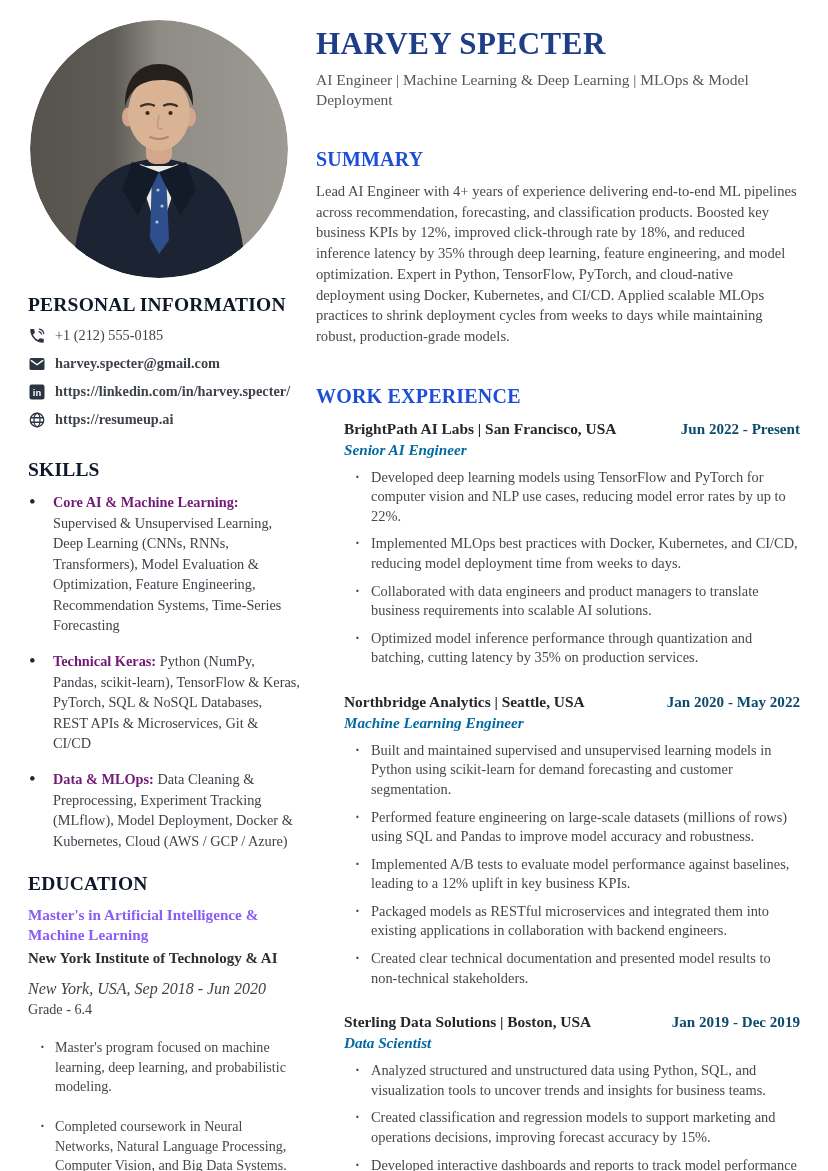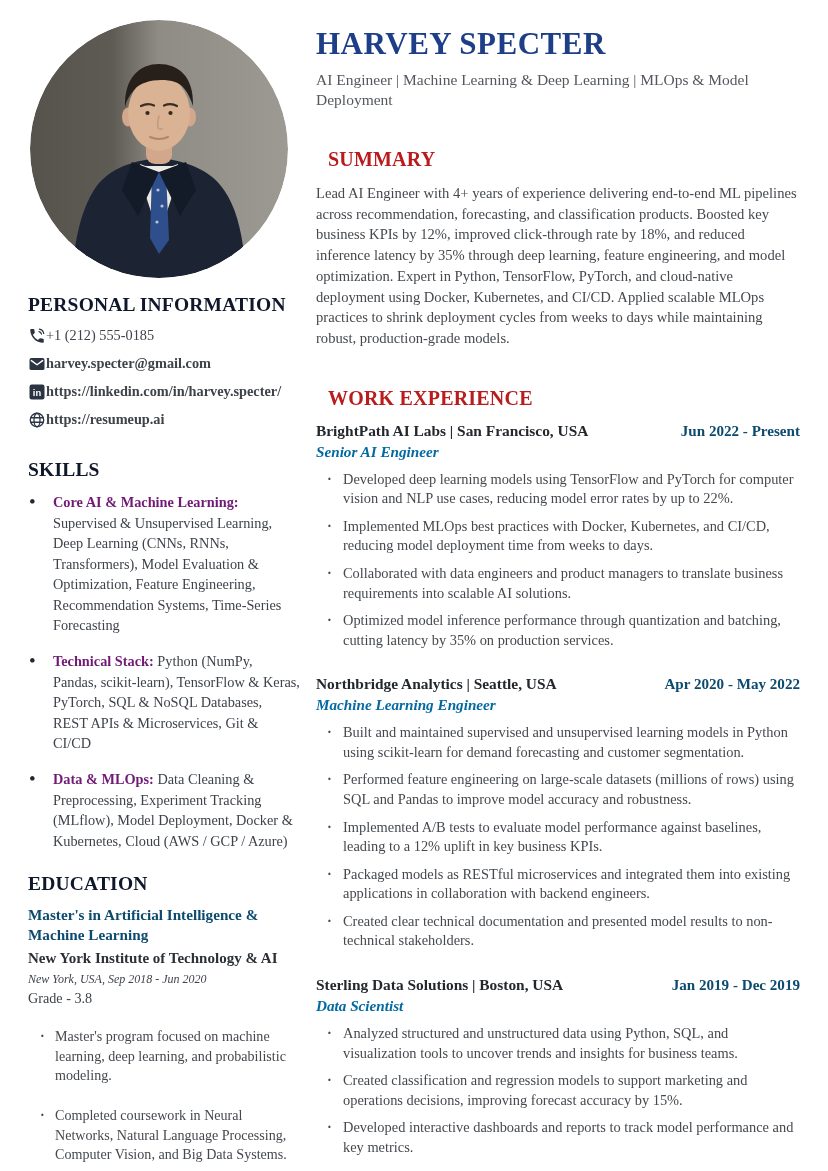--- a/index.html
+++ b/index.html
@@ -7,53 +7,53 @@
        font-family:"Liberation Serif","DejaVu Serif",serif;color:#45494e;}
   .page{display:flex;gap:16px;padding:18px 28px 0 28px;box-sizing:border-box;width:828px;}
   .col-left{width:272px;flex:none;}
   .col-right{width:484px;flex:none;}
 
   
   .photo-wrap{width:258px;height:258px;margin:2px 0 0 2px;border-radius:50%;overflow:hidden;}
   .side-heading{font-size:19.5px;font-weight:600;color:#0f172a;margin:0;letter-spacing:.2px;}
   .pi-heading{margin-top:16px;}
   ul.contact{list-style:none;margin:10px 0 0;padding:0;}
-  ul.contact li{display:flex;align-items:flex-start;margin-bottom:9px;
+  ul.contact li{display:flex;align-items:flex-start;gap:9px;margin-bottom:9px;
                 font-size:14.3px;line-height:1.32;color:#3e434a;}
   ul.contact .icon{flex:none;width:18px;height:18px;margin-top:1px;}
   .wrap-any{word-break:break-all;font-weight:bold;}
 
   .skills-heading{margin-top:30px;}
   ul.skills{list-style:none;margin:11px 0 0;padding:0;}
   ul.skills li{position:relative;padding-left:25px;font-size:14.3px;line-height:1.44;
                color:#3e434a;margin-bottom:15px;}
   ul.skills li::before{content:"•";position:absolute;left:1px;top:0;font-size:19px;
                line-height:1.1;color:#1f2834;}
   .skill-label{font-weight:700;color:#701a75;}
 
   .edu-heading{margin-top:22px;}
-  .degree{margin-top:10px;font-size:15.2px;font-weight:700;color:#0c4a6e;line-height:1.32;}
+  .degree{margin-top:10px;font-size:15.2px;font-weight:700;color:#8b5cf6;line-height:1.32;}
   .school{margin-top:4px;font-size:15px;font-weight:700;color:#2b3036;line-height:1.3;}
-  .edu-meta{margin-top:3px;font-size:12px;font-style:italic;color:#3e434a;}
+  .edu-meta{margin-top:11px;font-size:16px;font-style:italic;color:#3e434a;}
   .edu-grade{margin-top:3px;font-size:14.2px;color:#3e434a;}
   ul.edu-bullets{list-style:none;margin:9px 0 0;padding:0;}
   ul.edu-bullets li{position:relative;padding-left:27px;font-size:14.1px;line-height:1.4;
                color:#45494e;margin-bottom:5px;margin-top:20px;}
   ul.edu-bullets li::before{content:"·";position:absolute;left:12px;top:0;font-weight:700;color:#45494e;}
 
   
   .name{font-size:31px;font-weight:700;color:#1e3f87;margin:8px 0 8px;letter-spacing:.5px;
         font-family:"Liberation Serif","DejaVu Serif",serif;}
   .subtitle{font-size:15.5px;color:#54585e;margin-top:6px;line-height:1.32;}
-  .main-heading{font-size:20px;font-weight:600;color:#b91c1c;margin:12px;letter-spacing:.2px;}
+  .main-heading{font-size:20px;font-weight:600;color:#1d4ed8;margin:0;letter-spacing:.2px;}
   .summary-heading{margin-top:37px;}
   .summary-text{margin:10px 0 0;font-size:14.6px;line-height:1.42;color:#45494e;}
   .work-heading{margin-top:38px;}
 
-  .job{margin-top:12px;}
+  .job{margin-top:12px;margin-left:28px;}
   .job + .job{margin-top:25px;}
   .job-head{display:flex;justify-content:space-between;align-items:baseline;}
   .company{font-size:15.4px;font-weight:700;color:#24282d;}
   .dates{font-size:15.1px;font-weight:600;color:#0c4a6e;white-space:nowrap;padding-left:10px;}
   .role{font-size:15.2px;font-style:italic;font-weight:600;color:#0369a1;margin-top:3px;}
   ul.job-bullets{list-style:none;margin:9px 0 0;padding:0;}
   ul.job-bullets li{position:relative;padding-left:27px;font-size:14.4px;line-height:1.36;
         color:#45494e;margin-bottom:8px;}
   ul.job-bullets li::before{content:"·";position:absolute;left:11px;top:0;font-weight:700;color:#45494e;}
 </style>
@@ -157,30 +157,30 @@
           </svg>
         </span>
         <span class="txt wrap-any">https://resumeup.ai</span>
       </li>
     </ul>
 
     <h2 class="side-heading skills-heading">SKILLS</h2>
 
     <ul class="skills">
       <li><span class="skill-label">Core AI &amp; Machine Learning:</span><span> Supervised &amp; Unsupervised Learning, Deep Learning (CNNs, RNNs, Transformers), Model Evaluation &amp; Optimization, Feature Engineering, Recommendation Systems, Time-Series Forecasting</span></li>
-      <li><span class="skill-label">Technical Stack:</span><span> Python (NumPy, Pandas, scikit-learn), TensorFlow &amp; Keras, PyTorch, SQL &amp; NoSQL Databases, REST APIs &amp; Microservices, Git &amp; CI/CD</span></li>
+      <li><span class="skill-label">Technical Keras:</span><span> Python (NumPy, Pandas, scikit-learn), TensorFlow &amp; Keras, PyTorch, SQL &amp; NoSQL Databases, REST APIs &amp; Microservices, Git &amp; CI/CD</span></li>
       <li><span class="skill-label">Data &amp; MLOps:</span><span> Data Cleaning &amp; Preprocessing, Experiment Tracking (MLflow), Model Deployment, Docker &amp; Kubernetes, Cloud (AWS / GCP / Azure)</span></li>
     </ul>
 
     <h2 class="side-heading edu-heading">EDUCATION</h2>
 
     <div class="degree">Master's in Artificial Intelligence &amp; Machine Learning</div>
     <div class="school">New York Institute of Technology &amp; AI</div>
     <div class="edu-meta">New York, USA, Sep 2018 - Jun 2020</div>
-    <div class="edu-grade">Grade - 3.8</div>
+    <div class="edu-grade">Grade - 6.4</div>
 
     <ul class="edu-bullets">
       <li>Master's program focused on machine learning, deep learning, and probabilistic modeling.</li>
       <li>Completed coursework in Neural Networks, Natural Language Processing, Computer Vision, and Big Data Systems.</li>
       <li>Led a capstone project on building an end-to-end recommendation engine using deep learning and deployed it on the cloud.</li>
     </ul>
   </aside>
 
   <main class="col-right">
 
@@ -202,21 +202,21 @@
         <li>Developed deep learning models using TensorFlow and PyTorch for computer vision and NLP use cases, reducing model error rates by up to 22%.</li>
         <li>Implemented MLOps best practices with Docker, Kubernetes, and CI/CD, reducing model deployment time from weeks to days.</li>
         <li>Collaborated with data engineers and product managers to translate business requirements into scalable AI solutions.</li>
         <li>Optimized model inference performance through quantization and batching, cutting latency by 35% on production services.</li>
       </ul>
     </section>
 
     <section class="job">
       <div class="job-head">
         <span class="company">Northbridge Analytics | Seattle, USA</span>
-        <span class="dates">Apr 2020 - May 2022</span>
+        <span class="dates">Jan 2020 - May 2022</span>
       </div>
       <div class="role">Machine Learning Engineer</div>
       <ul class="job-bullets">
         <li>Built and maintained supervised and unsupervised learning models in Python using scikit-learn for demand forecasting and customer segmentation.</li>
         <li>Performed feature engineering on large-scale datasets (millions of rows) using SQL and Pandas to improve model accuracy and robustness.</li>
         <li>Implemented A/B tests to evaluate model performance against baselines, leading to a 12% uplift in key business KPIs.</li>
         <li>Packaged models as RESTful microservices and integrated them into existing applications in collaboration with backend engineers.</li>
         <li>Created clear technical documentation and presented model results to non-technical stakeholders.</li>
       </ul>
     </section>

